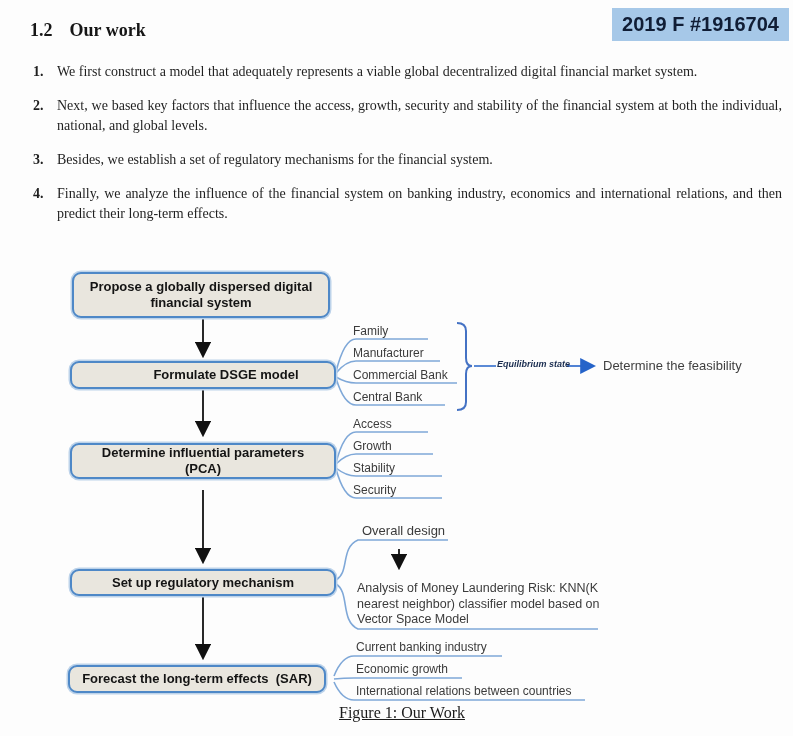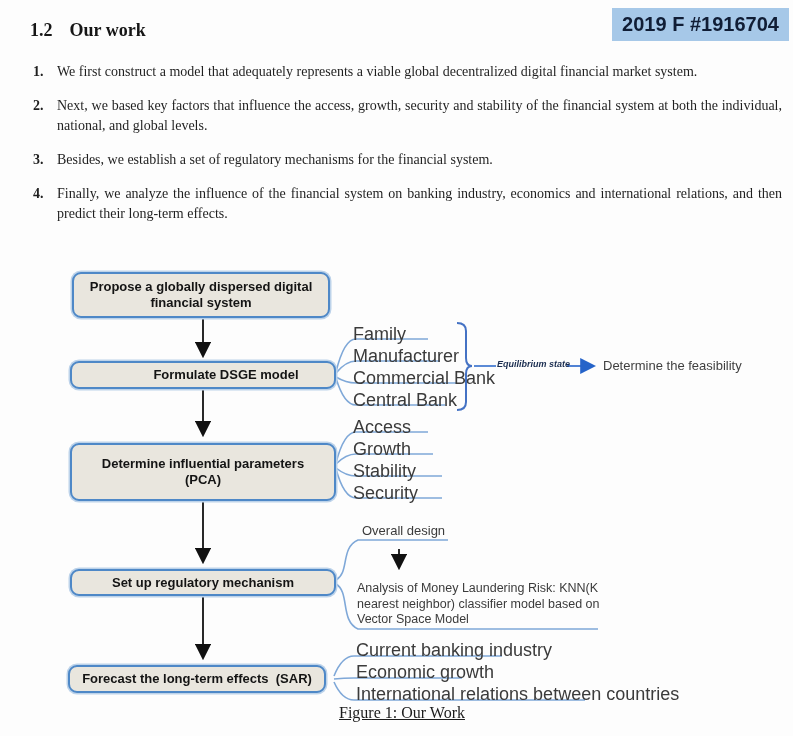--- a/index.html
+++ b/index.html
@@ -18,26 +18,26 @@
   .worklist li{position:relative;padding-left:24px;margin-bottom:14px;font-size:14px;line-height:20px;text-align:justify;}
   .worklist .num{position:absolute;left:0;top:0;font-weight:bold;}
 
   
   .fbox{position:absolute;box-sizing:border-box;background:#e9e6de;border:2.5px solid #4e88c7;border-radius:9px;
         box-shadow:0 0 0 1.5px #bdd3ea;display:flex;align-items:center;justify-content:center;
         font-family:"Liberation Sans",sans-serif;font-weight:bold;font-size:13px;line-height:16px;
         color:#141414;text-align:center;white-space:pre-wrap;z-index:2;}
   #box-propose{left:72px;top:272px;width:258px;height:46px;}
   #box-dsge{left:70px;top:361px;width:266px;height:28px;padding-left:46px;}
-  #box-pca{left:70px;top:443px;width:266px;height:58px;}
+  #box-pca{left:70px;top:443px;width:266px;height:36px;}
   #box-regulatory{left:70px;top:569px;width:266px;height:27px;}
   #box-sar{left:68px;top:665px;width:258px;height:28px;white-space:pre-wrap;}
 
   
-  .blabel{position:absolute;font-family:"Liberation Sans",sans-serif;font-size:18px;color:#3b3b3b;z-index:2;white-space:nowrap;}
+  .blabel{position:absolute;font-family:"Liberation Sans",sans-serif;font-size:12px;color:#3b3b3b;z-index:2;white-space:nowrap;}
   .para{position:absolute;font-family:"Liberation Sans",sans-serif;font-size:12.5px;line-height:15.5px;color:#3b3b3b;z-index:2;width:250px;}
   .equil{position:absolute;left:497px;top:359px;font-family:"Liberation Sans",sans-serif;
          font-size:9px;font-weight:bold;font-style:italic;color:#1a2d50;z-index:2;}
   .feas{position:absolute;left:603px;top:358px;font-family:"Liberation Sans",sans-serif;font-size:13px;color:#3f3f3f;z-index:2;}
   .caption{position:absolute;left:339px;top:704px;font-size:16px;color:#1c1c1c;text-decoration:underline;}
 
   svg.connectors{position:absolute;left:0;top:0;z-index:1;}
 </style>
 </head>
 <body>

